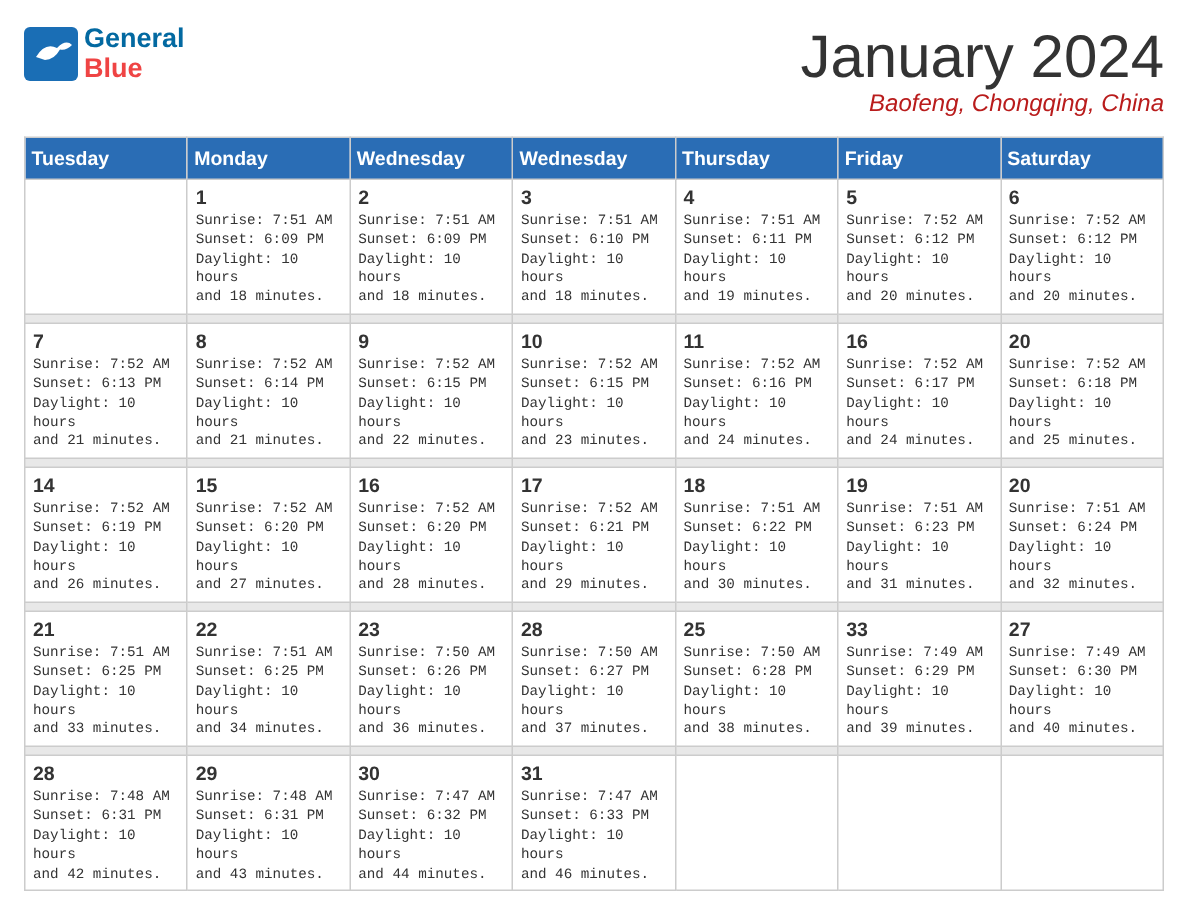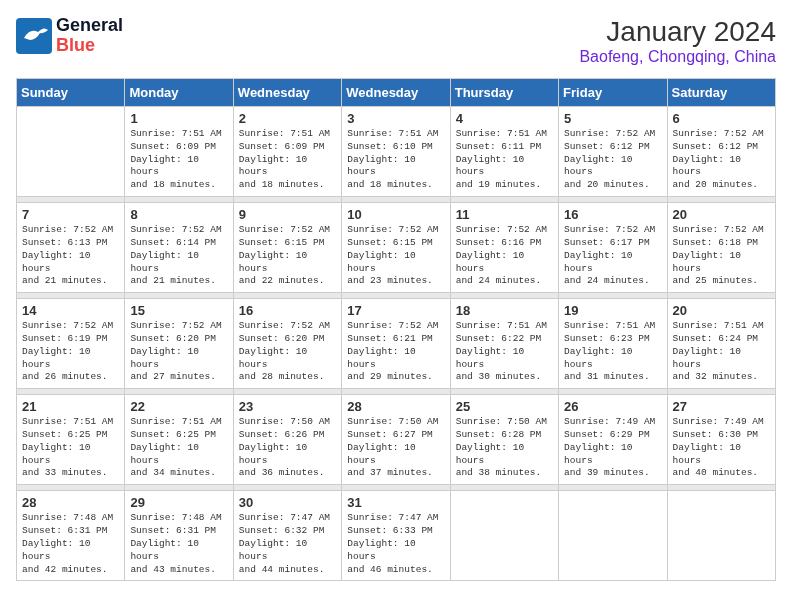--- a/index.html
+++ b/index.html
@@ -18,28 +18,29 @@
     }
     .logo {
       display: flex;
       flex-direction: column;
       align-items: flex-start;
     }
     .title-block {
       text-align: right;
     }
     .title-block h1 {
-      font-size: 28px;
+      font-size: 40px;
       color: #333;
       font-weight: normal;
     }
     .title-block h2 {
       font-size: 16px;
-      color: #6d28d9;
+      color: #b91c1c;
       font-weight: normal;
+      font-style: italic;
     }
     .calendar {
       width: 100%;
       border-collapse: collapse;
       font-size: 11px;
     }
     .calendar thead tr th {
       background-color: #2a6db5;
       color: #fff;
       padding: 6px 4px;
@@ -88,35 +89,35 @@
   <div class="logo">
     <div style="display:flex;align-items:center;gap:4px;">
       <div style="position:relative;width:36px;height:36px;">
         <svg viewBox="0 0 36 36" width="36" height="36">
           <rect x="0" y="0" width="36" height="36" rx="4" fill="#1a6eb5"></rect>
 
           <path d="M8 20 Q14 10 22 14 Q28 8 32 12 Q28 16 24 15 Q20 22 14 22 Z" fill="white"></path>
         </svg>
       </div>
       <div style="display:flex;flex-direction:column;line-height:1.1;">
-        <span style="font-size:18px;font-weight:bold;color:#0f172a;">General</span>
+        <span style="font-size:18px;font-weight:bold;color:#0369a1;">General</span>
         <span style="font-size:18px;font-weight:bold;color:#ef4444;">Blue</span>
       </div>
     </div>
   </div>
   <div class="title-block">
     <h1>January 2024</h1>
     <h2>Baofeng, Chongqing, China</h2>
   </div>
 </div>
 
 <table class="calendar">
   <thead>
     <tr>
-      <th>Sunday</th>
+      <th>Tuesday</th>
       <th>Monday</th>
       <th>Wednesday</th>
       <th>Wednesday</th>
       <th>Thursday</th>
       <th>Friday</th>
       <th>Saturday</th>
     </tr>
   </thead>
   <tbody id="calendar-body">
   <tr>
@@ -323,21 +324,21 @@
 and 37 minutes.</div>
         </td>
         <td>
           <div class="day-number">25</div>
           <div class="day-info" style="white-space: pre-line;">Sunrise: 7:50 AM
 Sunset: 6:28 PM
 Daylight: 10 hours
 and 38 minutes.</div>
         </td>
         <td>
-          <div class="day-number">26</div>
+          <div class="day-number">33</div>
           <div class="day-info" style="white-space: pre-line;">Sunrise: 7:49 AM
 Sunset: 6:29 PM
 Daylight: 10 hours
 and 39 minutes.</div>
         </td>
         <td>
           <div class="day-number">27</div>
           <div class="day-info" style="white-space: pre-line;">Sunrise: 7:49 AM
 Sunset: 6:30 PM
 Daylight: 10 hours

